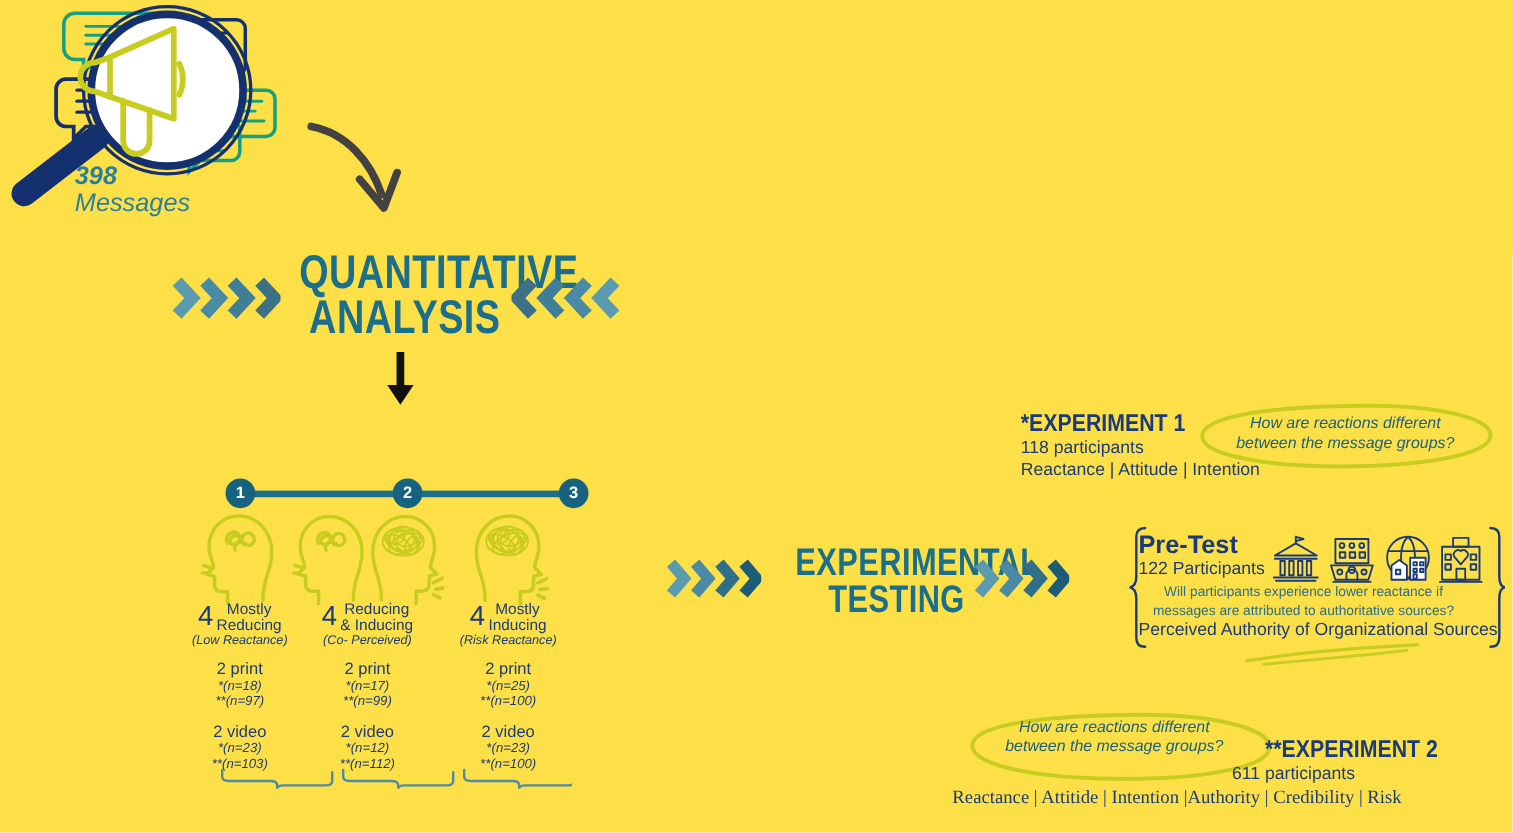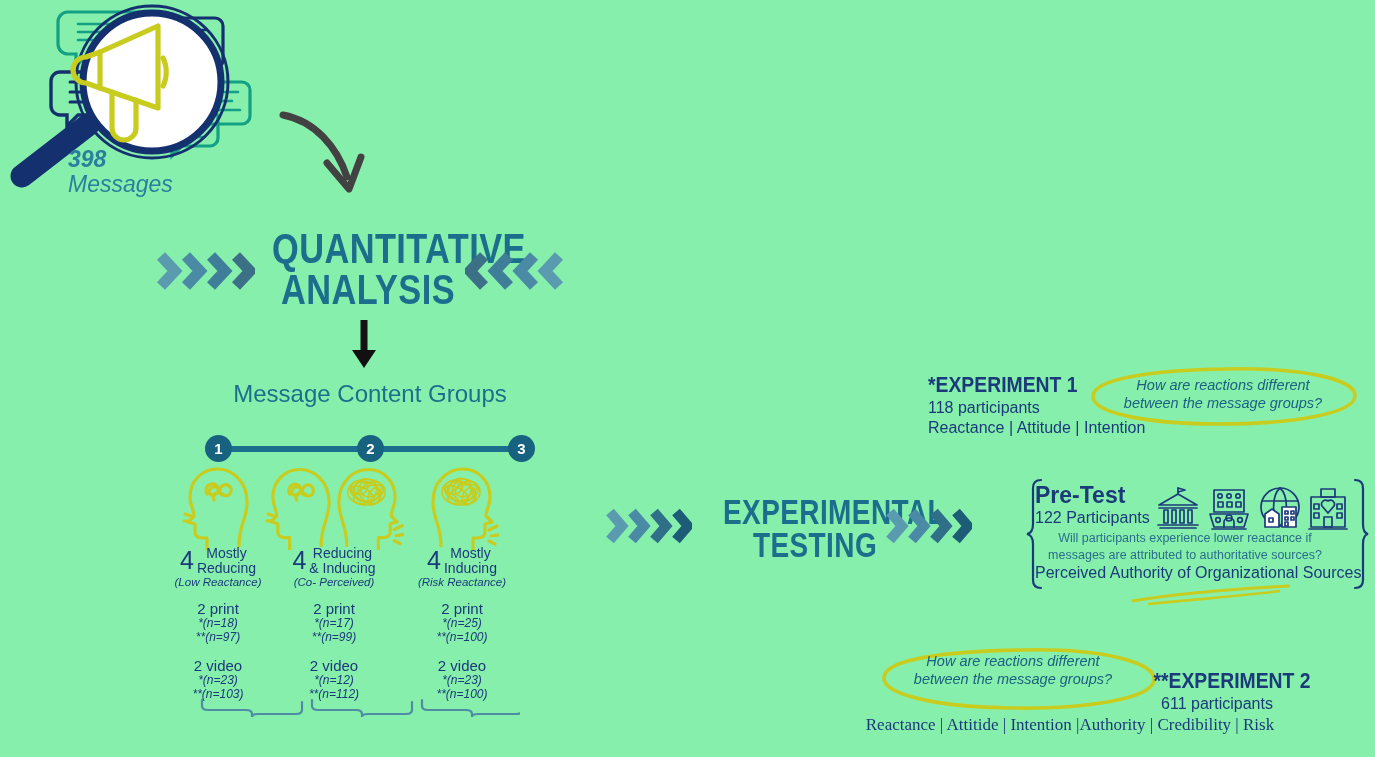--- a/index.html
+++ b/index.html
@@ -2,21 +2,21 @@
 <html><head>
 <meta charset="utf-8">
 <style>
   * { box-sizing: border-box; margin: 0; padding: 0; }
   html, body {
     width: 1375px; height: 757px;
     background: #ffffff;
     font-family: "Liberation Sans", sans-serif;
     overflow: hidden;
   }
-  #stage { position: relative; width: 1375px; height: 757px; background:#86efac; }
+  #stage { position: relative; width: 1375px; height: 757px; background:#fde047; }
 
   .abs { position: absolute; }
 
   
   #magnifier-block { left: 0px; top: 0px; width: 300px; height: 215px; }
   #magnifier-count {
     position:absolute; left:68px; top:148px;
     font-size:23px; font-weight:bold; font-style:italic;
     color:#2a7f9e; letter-spacing:0px; line-height:1.0;
   }
@@ -78,21 +78,21 @@
   .exp-line { font-size:16px; color:#1b3a7a; line-height:1.25; }
 
   
   #pretest { left:1035px; top:483px; width:347px; }
   #pretest-title { font-size:23px; font-weight:bold; color:#1b3a7a; line-height:1.1; }
   #pretest-participants { font-size:16px; color:#1b3a7a; line-height:1.2; }
   #pretest-desc { font-size:16px; color:#1b3a7a; line-height:1.2; }
   #pretest-q { margin-top:3px; font-size:12.5px; color:#2a6e8c; text-align:center; line-height:1.3; width:300px; }
 
   
-  #exp2 { left:1092px; top:668px; width:250px; text-align:center; }
+  #exp2 { left:1120px; top:668px; width:250px; text-align:left; }
   #exp2-metrics { left:820px; top:715px; width:500px; text-align:center;
                   font-size:17px; color:#1b3a7a;font-family:Liberation Serif, serif; }
 
   
   .bubble-text {
     font-size:14.5px; font-style:italic; color:#1b6080;
     text-align:center; line-height:1.25;
   }
   #bubble1 { left:1098px; top:376px; width:250px; }
   #bubble2 { left:888px; top:652px; width:250px; }
@@ -196,21 +196,20 @@
     </svg>
   </div>
 
   <div class="abs" style="left:348px; top:318px;">
     <svg width="32" height="52" viewBox="0 0 32 52">
       <line x1="16" y1="2" x2="16" y2="36" stroke="#111111" stroke-width="7"></line>
       <path d="M4,32 L16,50 L28,32 Z" fill="#111111"></path>
     </svg>
   </div>
 
-  <div class="abs" id="mcg-title">Message Content Groups</div>
 
   <div class="abs" id="timeline">
     <div id="timeline-line"></div>
     <div class="tl-node" style="left:0px;">1</div>
     <div class="tl-node" style="left:152px;">2</div>
     <div class="tl-node" style="left:303px;">3</div>
   </div>
 
   <div class="group-col" style="left:148px;">
     <div class="heads">

